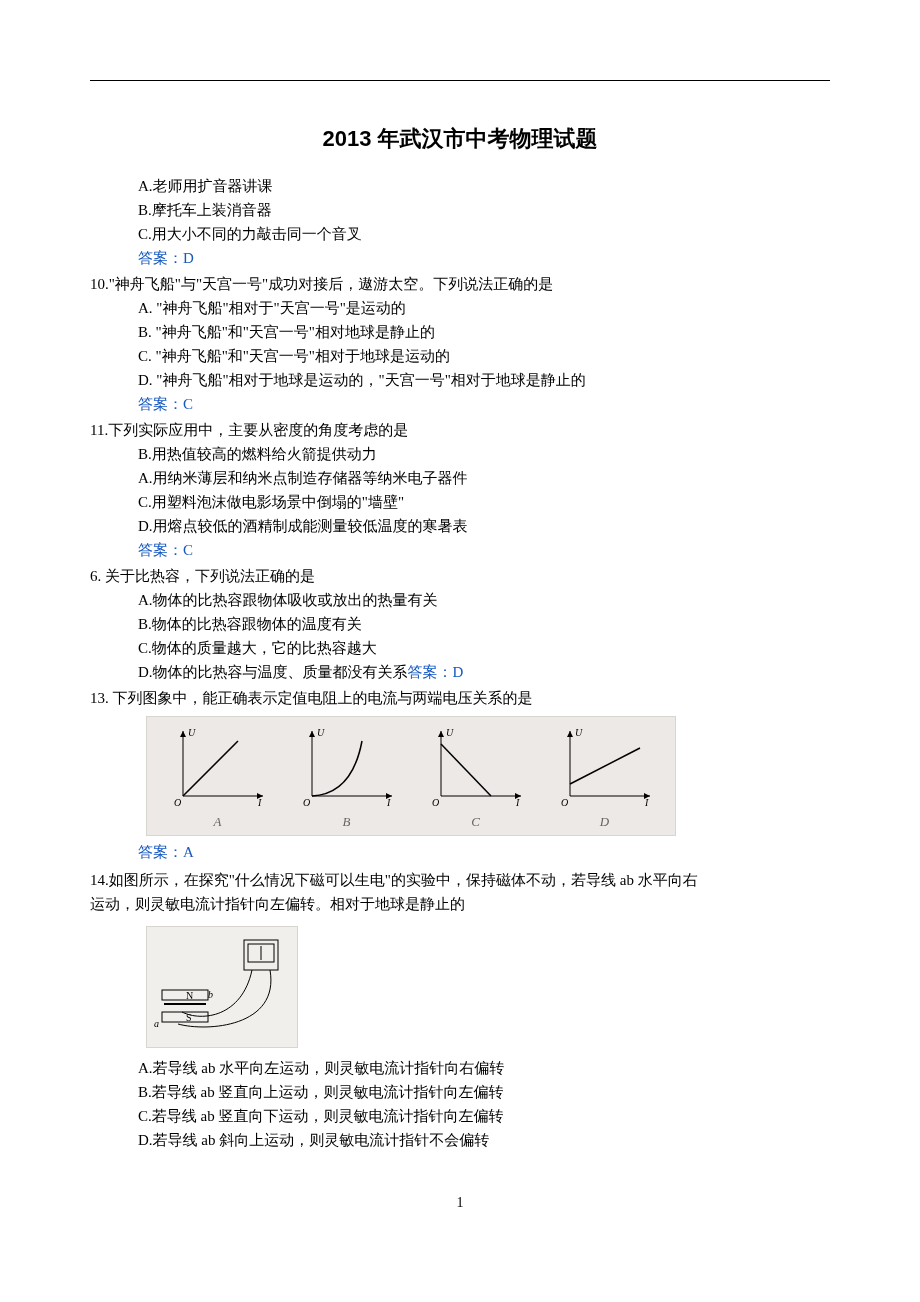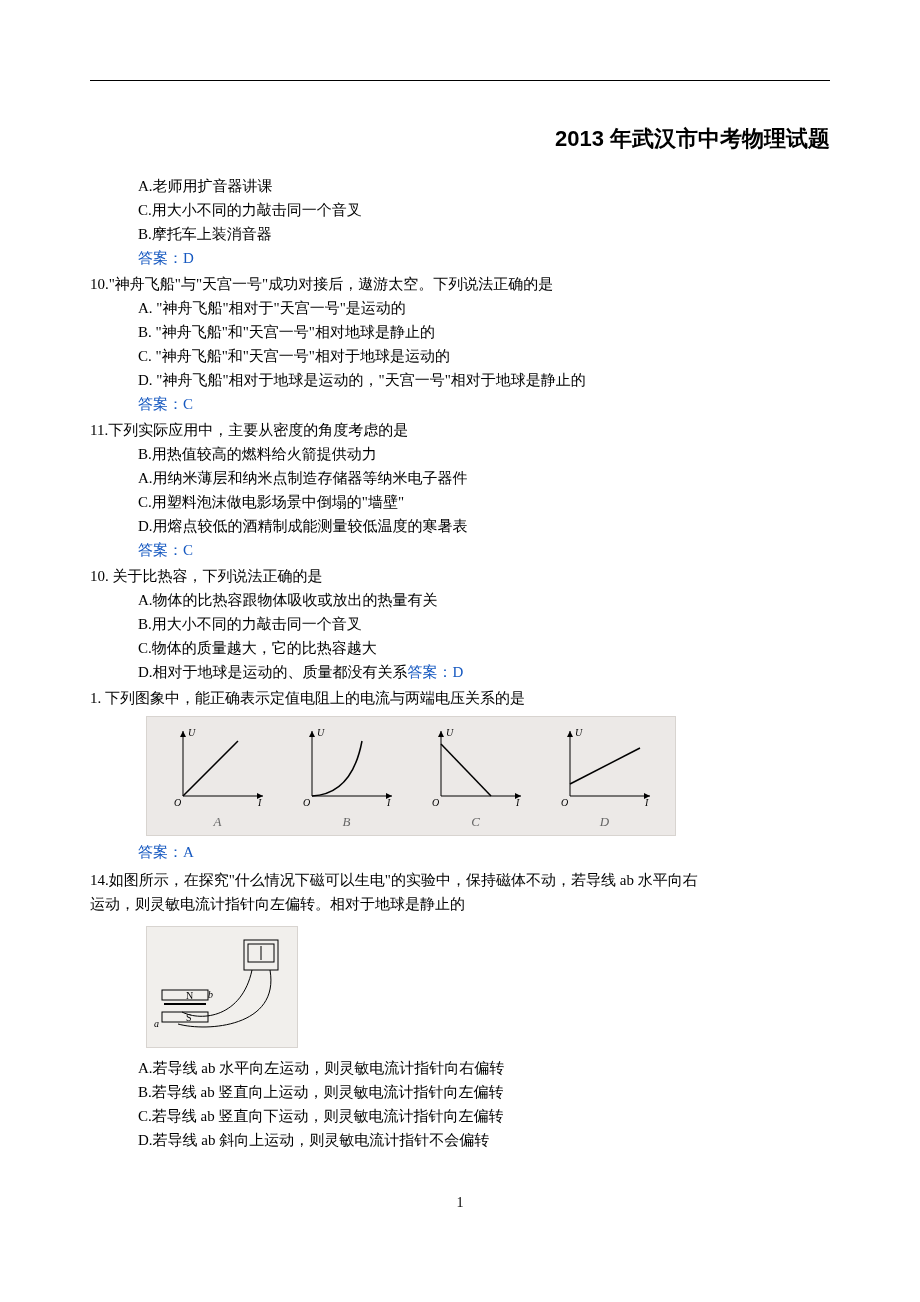--- a/index.html
+++ b/index.html
@@ -11,21 +11,21 @@
     margin: 0;
     padding: 80px 90px 60px 90px;
     width: 920px;
     box-sizing: border-box;
   }
   .top-line {
     border-top: 1px solid #000;
     margin: 0 0 40px 0;
   }
   h1 {
-    text-align: right;
+    text-align: center;
     font-size: 22px;
     font-weight: bold;
     margin: 4px 0 18px 0;
     font-family: "SimHei", "黑体", sans-serif;
   }
   .q { margin-bottom: 2px; }
   .q-line { }
   .options { padding-left: 48px; }
   .options div { }
   .answer { color: #1558c0; padding-left: 48px; }
@@ -63,22 +63,22 @@
 </head>
 <body>
 
 <div class="top-line"></div>
 
 <h1>2013 年武汉市中考物理试题</h1>
 
 <div class="q">
   <div class="options">
     <div>A.老师用扩音器讲课</div>
+    <div>B.摩托车上装消音器</div>
     <div>C.用大小不同的力敲击同一个音叉</div>
-    <div>B.摩托车上装消音器</div>
   </div>
   <div class="answer">答案：D</div>
 </div>
 
 <div class="q">
   <div class="q-line">10."神舟飞船"与"天宫一号"成功对接后，遨游太空。下列说法正确的是</div>
   <div class="options">
     <div>A. "神舟飞船"相对于"天宫一号"是运动的</div>
     <div>B. "神舟飞船"和"天宫一号"相对地球是静止的</div>
     <div>C. "神舟飞船"和"天宫一号"相对于地球是运动的</div>
@@ -92,33 +92,33 @@
   <div class="options">
     <div>B.用热值较高的燃料给火箭提供动力</div>
     <div>A.用纳米薄层和纳米点制造存储器等纳米电子器件</div>
     <div>C.用塑料泡沫做电影场景中倒塌的"墙壁"</div>
     <div>D.用熔点较低的酒精制成能测量较低温度的寒暑表</div>
   </div>
   <div class="answer">答案：C</div>
 </div>
 
 <div class="q">
-  <div class="q-line">10. 关于比热容，下列说法正确的是</div>
+  <div class="q-line">6. 关于比热容，下列说法正确的是</div>
   <div class="options">
     <div>A.物体的比热容跟物体吸收或放出的热量有关</div>
-    <div>B.用大小不同的力敲击同一个音叉</div>
+    <div>B.物体的比热容跟物体的温度有关</div>
     <div>C.物体的质量越大，它的比热容越大</div>
     <div>
-      <span>D.相对于地球是运动的、质量都没有关系</span><span class="answer-inline">答案：D</span>
-    </div>
-  </div>
-</div>
-
-<div class="q">
-  <div class="q-line">1. 下列图象中，能正确表示定值电阻上的电流与两端电压关系的是</div>
+      <span>D.物体的比热容与温度、质量都没有关系</span><span class="answer-inline">答案：D</span>
+    </div>
+  </div>
+</div>
+
+<div class="q">
+  <div class="q-line">13. 下列图象中，能正确表示定值电阻上的电流与两端电压关系的是</div>
   <div class="graph-row">
     <div class="graph-cell">
       <svg width="100" height="80">
         <line x1="15" y1="70" x2="95" y2="70" stroke="#000" stroke-width="1"></line>
         <polygon points="95,70 89,67 89,73" fill="#000"></polygon>
         <line x1="15" y1="70" x2="15" y2="5" stroke="#000" stroke-width="1"></line>
         <polygon points="15,5 12,11 18,11" fill="#000"></polygon>
         <text x="20" y="10" font-size="10" font-style="italic">U</text>
         <text x="90" y="80" font-size="10" font-style="italic">I</text>
         <text x="6" y="80" font-size="10" font-style="italic">O</text>

